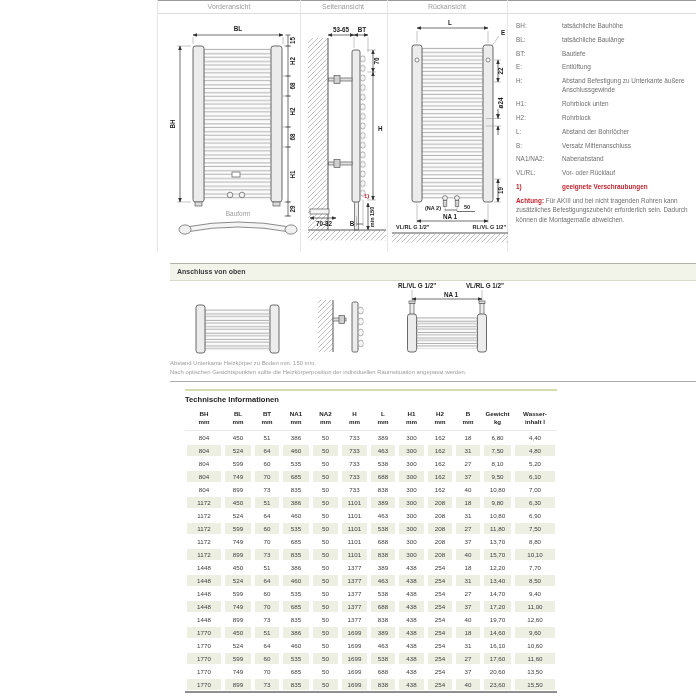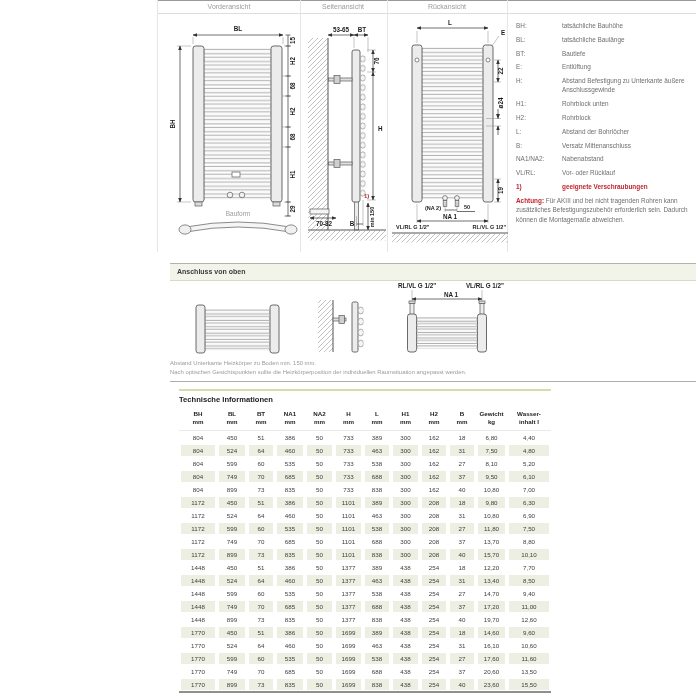--- a/index.html
+++ b/index.html
@@ -32,21 +32,21 @@
   .legend-warning { font-size:6.4px; color:#6f6f6f; line-height:1.5; margin-top:4px; }
   .legend-warning .warn-label { color:#c3232e; font-weight:bold; }
 
   .section-bar { position:absolute; left:170px; top:263px; width:526px; height:18px;
     background:#f2f3e9; border-top:1px solid #b3b3aa; border-bottom:1px solid #d8d9c8;
     font-size:7px; font-weight:bold; color:#3c3c3c; line-height:16px; padding-left:7px; }
 
   .notes { position:absolute; left:170px; top:359px; font-size:5.9px; color:#9b9b9b; line-height:1.6; }
   .divider { position:absolute; left:170px; top:381px; width:526px; height:1px; background:#aeaeae; }
 
-  .table-wrap { position:absolute; left:179px; top:389px; width:372px; }
+  .table-wrap { position:absolute; left:185px; top:389px; width:372px; }
   .accent-line { height:2px; background:#d5dcae; margin-bottom:4px; }
   .table-title { font-size:7.6px; font-weight:bold; color:#222; margin-bottom:5px; }
   table { border-collapse:separate; border-spacing:0; table-layout:fixed; width:372px; border-bottom:2px solid #8f8f8f; }
   th { font-size:6.2px; font-weight:bold; color:#222; text-align:center; line-height:1.3; padding:1px 0 4px; vertical-align:top; border-bottom:1px solid #e9e9e9; }
   td { font-size:6.2px; color:#3d3d3d; text-align:center; height:13px; line-height:11px;
     border:1px solid #fff; border-left-width:2px; border-right-width:2px; }
   tbody tr:nth-child(even) td { background:#edefe2; }
 </style>
 </head>
 <body>

